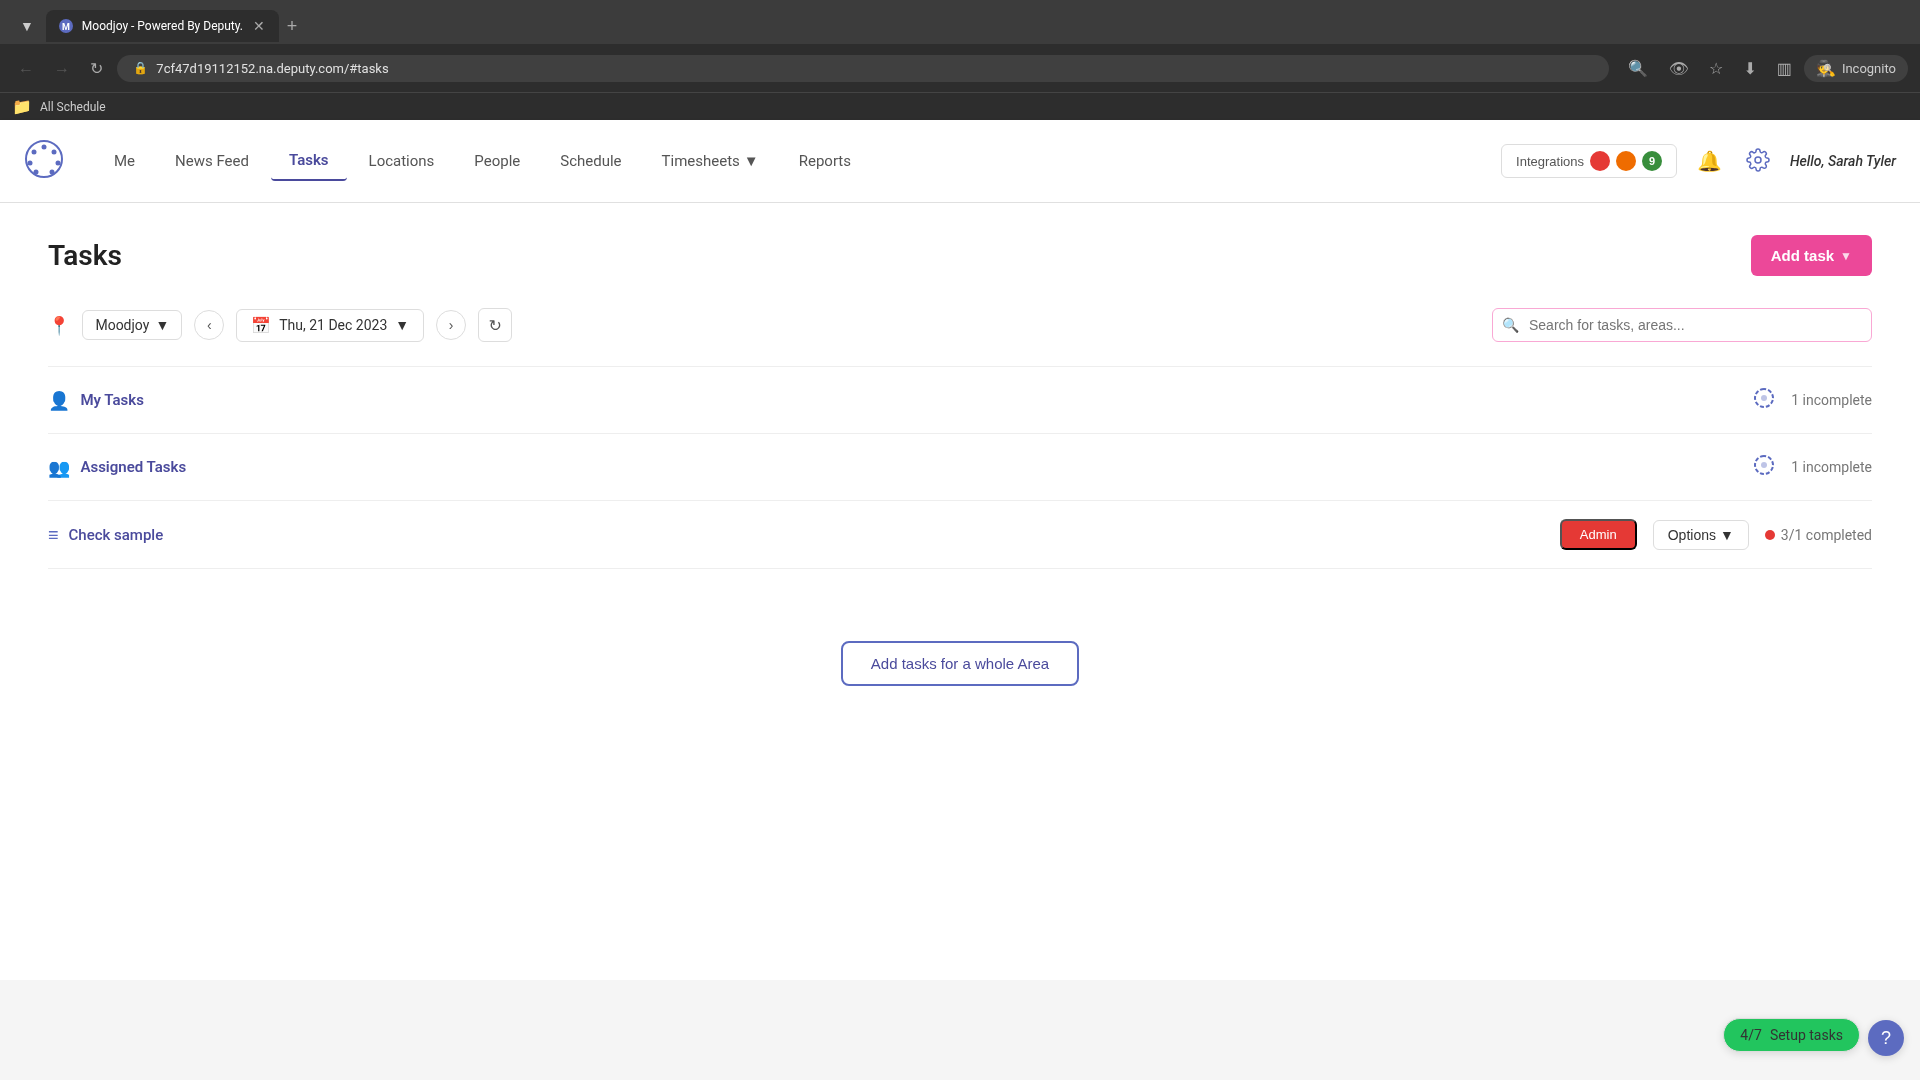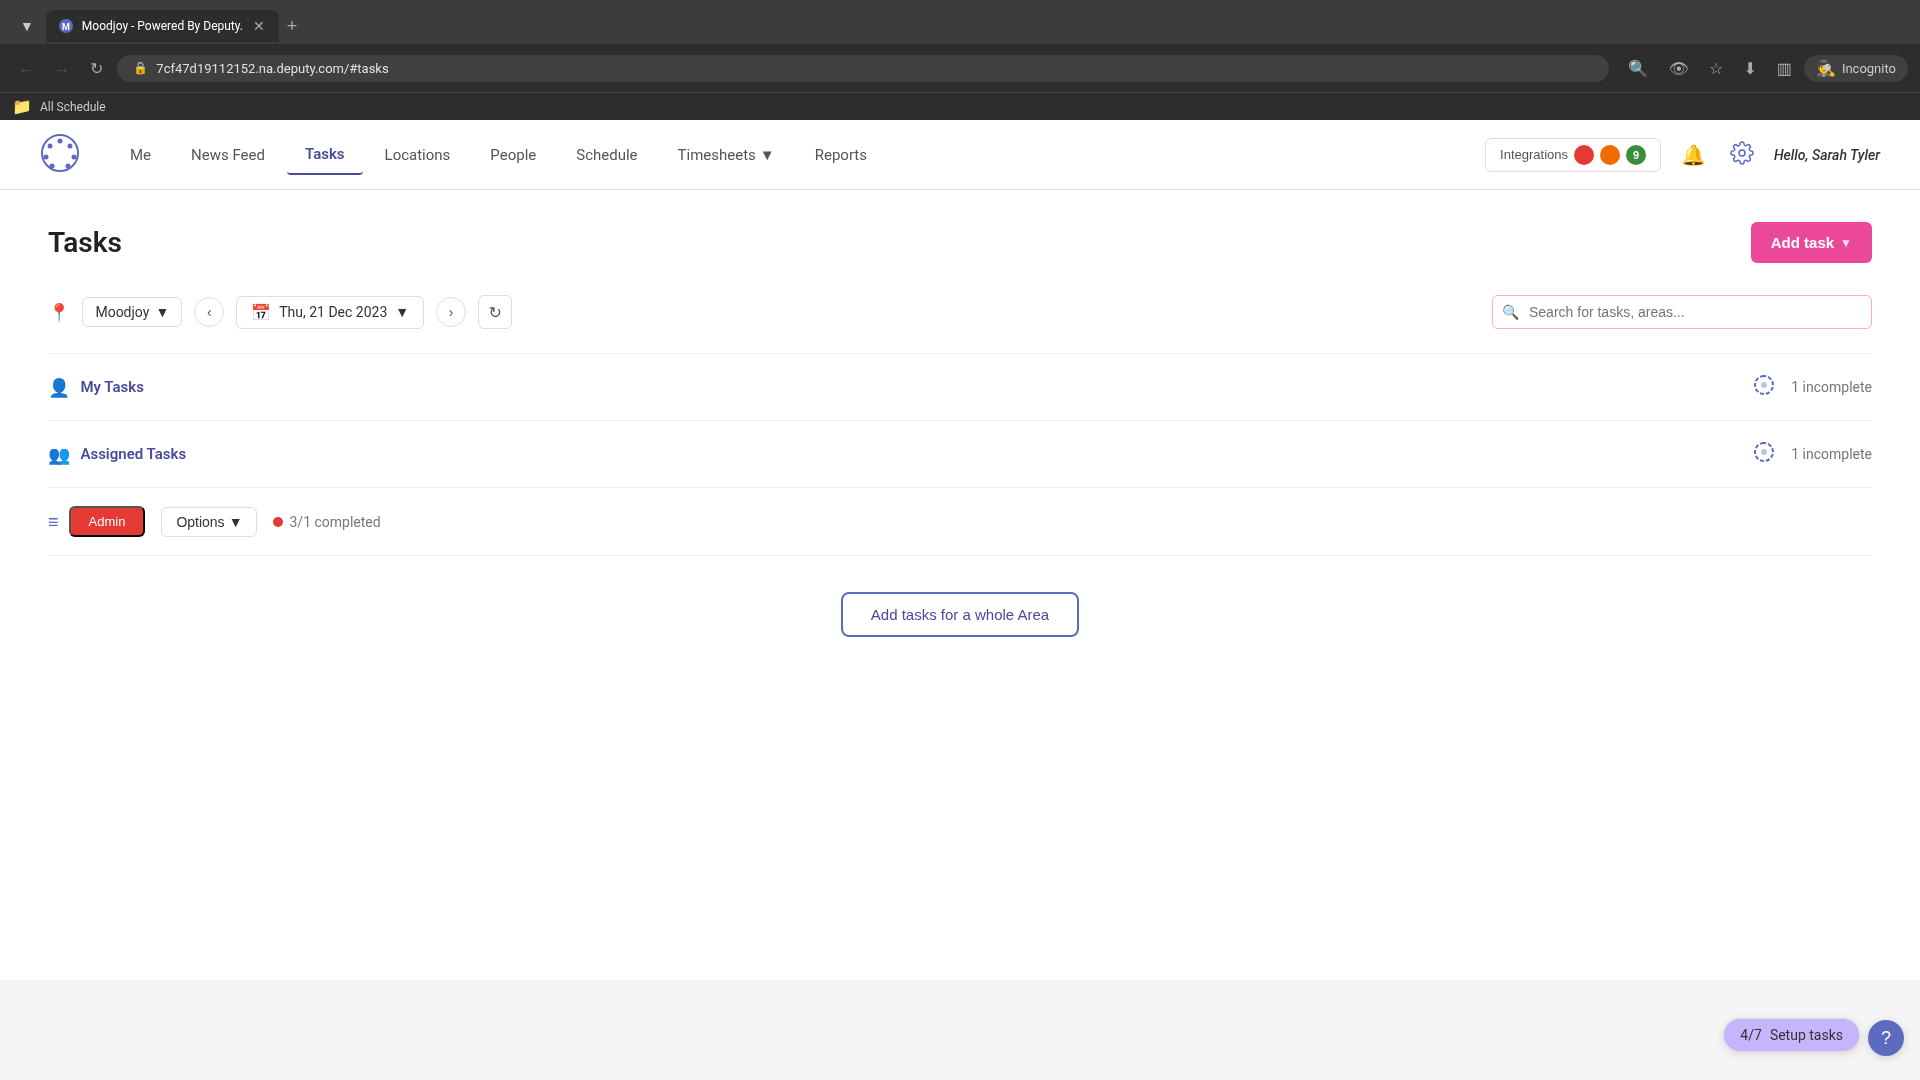--- a/index.html
+++ b/index.html
@@ -139,24 +139,24 @@
     
     .app-container {
       background: #fff;
       min-height: 860px;
     }
 
     
     .top-nav {
       display: flex;
       align-items: center;
-      padding: 0 40px;
+      padding: 0 24px;
       background: #fff;
       border-bottom: 1px solid #e0e0e0;
-      height: 70px;
+      height: 83px;
       box-shadow: 0 1px 3px rgba(0,0,0,0.08);
     }
     .nav-logo {
       margin-right: 32px;
     }
     .nav-logo-icon {
       width: 40px;
       height: 40px;
     }
     .nav-menu {
@@ -470,31 +470,32 @@
     }
     .add-area-btn {
       background: #fff;
       border: 2px solid #5c6bc0;
       border-radius: 8px;
       padding: 12px 28px;
       font-size: 15px;
       color: #4a4a9c;
       cursor: pointer;
       font-weight: 500;
+      margin-top: 36px;
     }
 
     
     .setup-badge {
       position: fixed;
       bottom: 28px;
       right: 60px;
       display: flex;
       align-items: center;
       gap: 8px;
-      background: #c4b5fd;
+      background: #22c55e;
       border: 1px solid #ddd;
       border-radius: 20px;
       padding: 8px 16px;
       box-shadow: 0 2px 8px rgba(0,0,0,0.12);
       cursor: pointer;
       font-size: 14px;
       color: #333;
     }
     .help-btn {
       position: fixed;
@@ -667,20 +668,21 @@
             <path d="M11 2a9 9 0 100 18A9 9 0 0011 2z" stroke="#5c6bc0" stroke-width="2" stroke-dasharray="4 2"></path>
             <circle cx="11" cy="11" r="3" fill="#5c6bc0" opacity="0.4"></circle>
           </svg>
         </span>
         <span class="incomplete-badge">1 incomplete</span>
       </div>
     </div>
 
     <div class="task-item">
       <span class="task-list-icon">≡</span>
+      <span class="task-name">Check sample</span>
       <button class="task-area-badge">Admin</button>
       <button class="options-btn">
         <span>Options</span>
         <span>▼</span>
       </button>
       <div class="completed-badge">
         <span class="completed-dot"></span>
         <span>3/1 completed</span>
       </div>
     </div>

